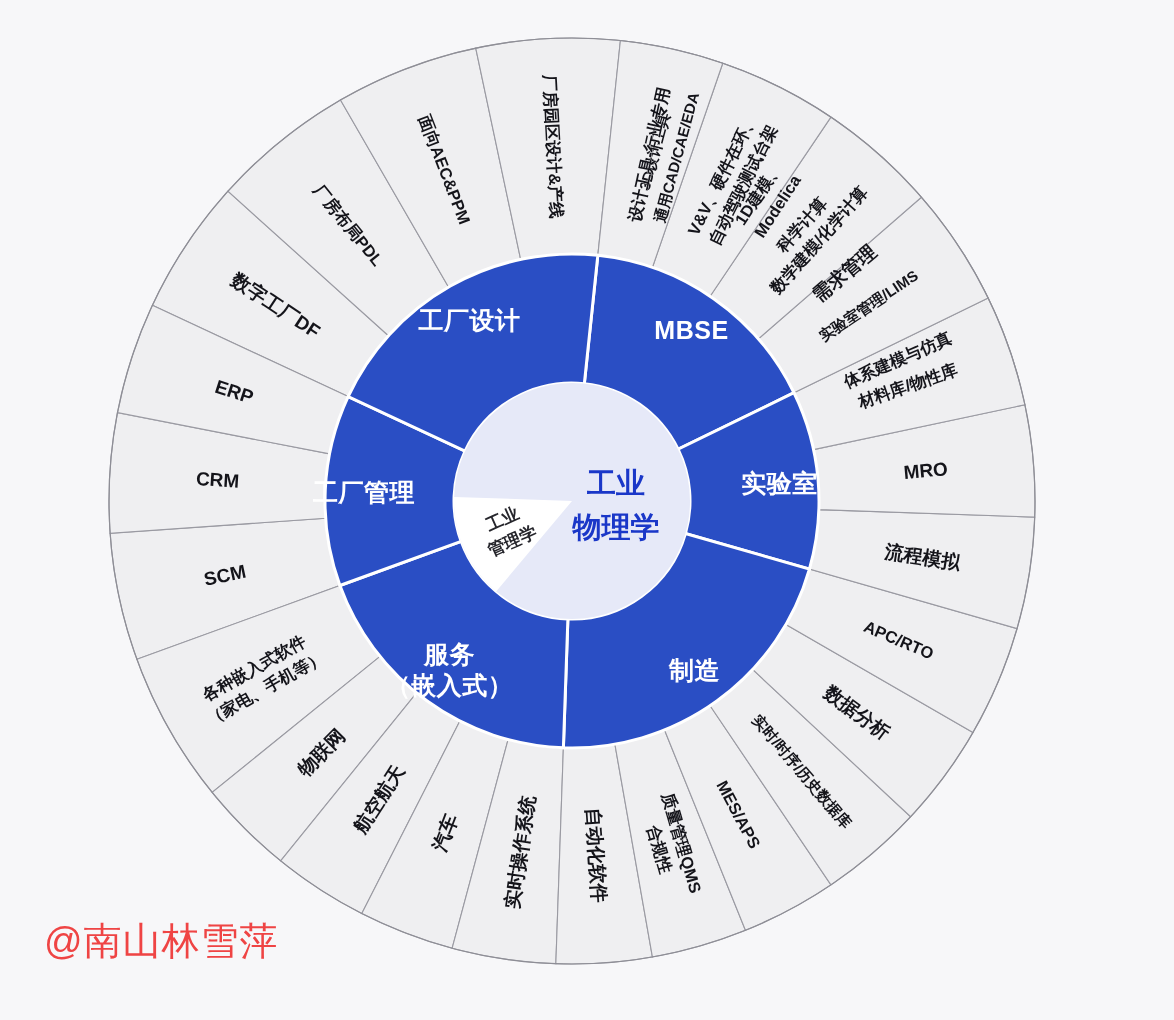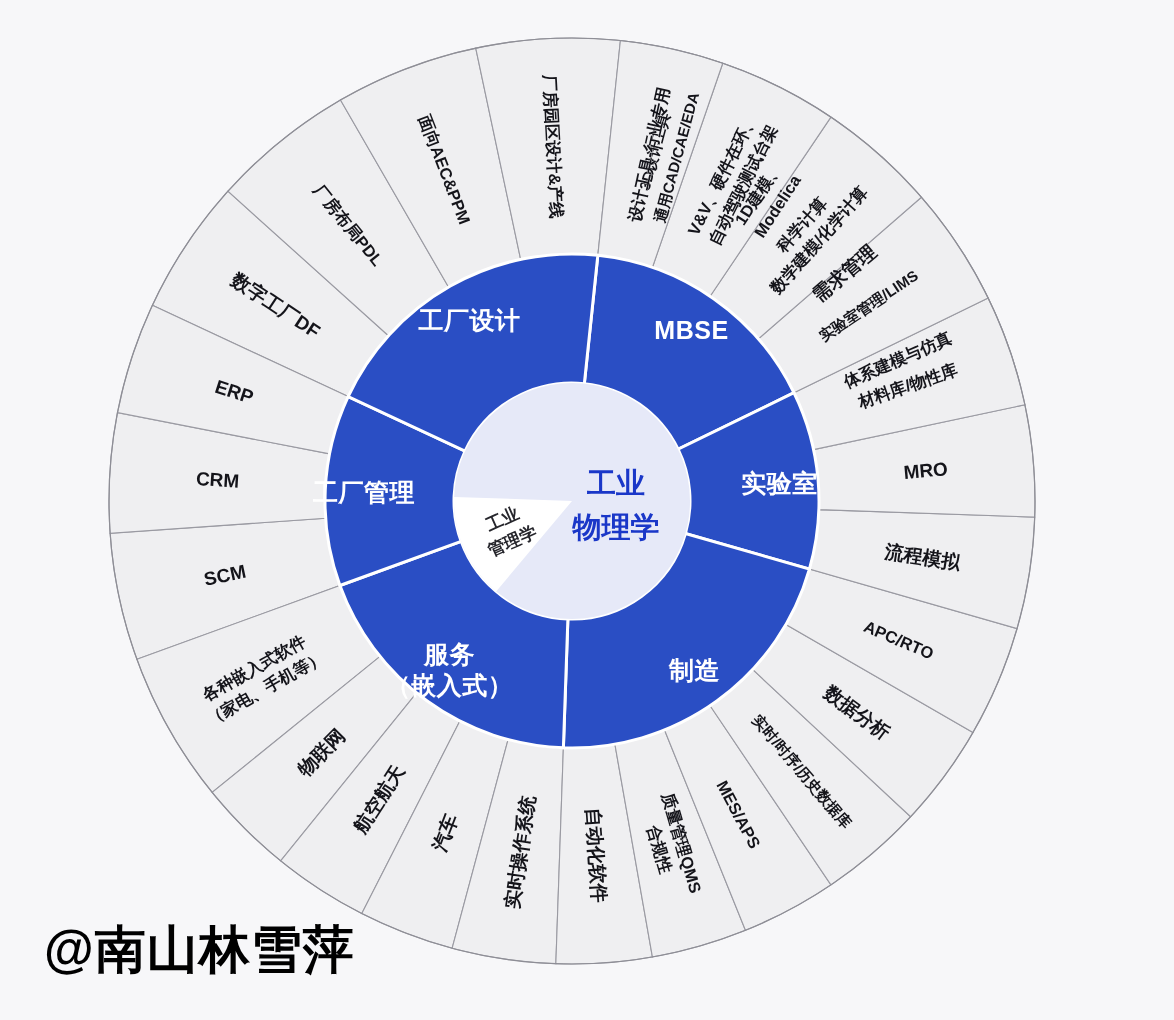--- a/index.html
+++ b/index.html
@@ -32,21 +32,21 @@
   .lbl-core{
     font-size:29px;fill:#1a37c8;font-weight:700;
     text-anchor:middle;dominant-baseline:central;
   }
   .lbl-core-wedge{
     font-size:17px;fill:#26262c;font-weight:600;
     text-anchor:middle;dominant-baseline:central;
   }
   .watermark{
     position:absolute;left:44px;top:916px;
-    font-size:51px;color:#000000;font-weight:700;
+    font-size:38px;color:#ef4444;font-weight:400;
     letter-spacing:1px;white-space:nowrap;
   }
 </style>
 </head>
 <body>
 
 <div id="stage">
   <svg id="wheel" width="1174" height="1020" viewBox="0 0 1174 1020">
     <g id="g-outer">
         <path class="outer-sector" d="M 620.3966784929236 40.53636244448944 A 463 463 0 0 1 760.3190657440955 78.02845311147581 L 672.4639508397227 275.3542719622776 A 247 247 0 0 0 597.8185304271104 255.3530918440365 Z"></path>

